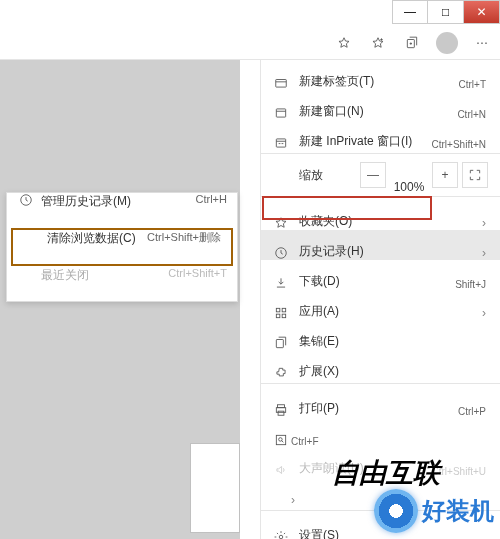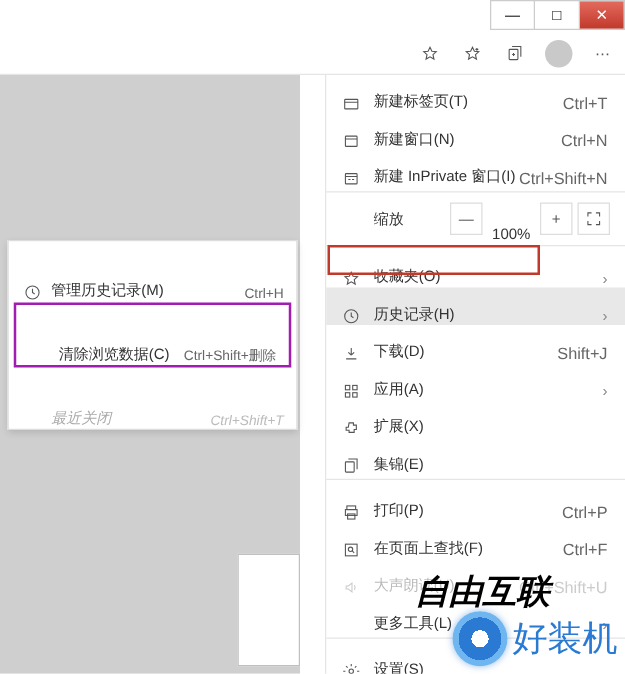--- a/index.html
+++ b/index.html
@@ -7,48 +7,48 @@
 .titlebar{position:absolute;top:0;right:0;height:24px;display:flex;align-items:stretch;}
 .titlebar .btn{width:36px;display:flex;align-items:center;justify-content:center;border:1px solid #ccc;border-left:none;}
 .titlebar .btn:first-child{border-left:1px solid #ccc;}
 .titlebar .close{background:linear-gradient(#e46a5e,#c0392b);color:#fff;}
 .toolbar{position:absolute;top:26px;left:0;right:0;height:34px;border-bottom:1px solid #e5e5e5;display:flex;align-items:center;justify-content:flex-end;padding-right:8px;gap:14px;}
 .tool-icon{color:#555;width:20px;height:20px;display:flex;align-items:center;justify-content:center;}
 .avatar{width:22px;height:22px;border-radius:50%;background:#c9c9c9;}
 .gray-bg{position:absolute;top:60px;left:0;width:240px;height:479px;background:#cfcfcf;}
 .white-block{position:absolute;bottom:6px;left:190px;width:50px;height:90px;background:#fff;border:1px solid #c0c0c0;}
 .history-popup{position:absolute;top:192px;left:6px;width:232px;background:#fff;border:1px solid #ddd;box-shadow:0 2px 6px rgba(0,0,0,.15);}
-.hp-row{height:48px;display:flex;align-items:flex-end;padding:0 10px;color:#333;}
+.hp-row{height:34px;display:flex;align-items:flex-start;padding:0 10px;color:#333;}
 .hp-row .ic{width:18px;display:flex;justify-content:center;color:#555;}
 .hp-row .lbl{flex:1;padding-left:6px;}
 .hp-row .sc{color:#666;font-size:11px;}
-.hp-row.disabled{color:#aaa;font-style:italic;}
+.hp-row.disabled{color:#aaa;}
 .hp-row.disabled .sc{color:#bbb;}
-.red-box{border:2px solid #a21caf;margin:1px 4px;}
+.red-box{border:2px solid #a16207;margin:1px 4px;}
 .main-menu{position:absolute;top:60px;right:0;width:240px;background:#fff;border-left:1px solid #e5e5e5;}
 .mm-row{height:30px;display:flex;align-items:flex-end;padding:0 14px 0 10px;color:#333;}
 .mm-row .ic{width:20px;display:flex;justify-content:center;color:#555;}
 .mm-row .lbl{flex:1;padding-left:8px;}
-.mm-row .sc{color:#666;font-size:13px;}
+.mm-row .sc{color:#666;font-size:10px;}
 .mm-row .chev{color:#888;}
 .mm-row.disabled{color:#bbb;}
 .mm-row.disabled .ic{color:#ccc;}
 .mm-row.disabled .sc{color:#ccc;}
 .mm-row.highlight{background:#e8e8e8;}
 .sep{height:1px;background:#e5e5e5;margin:3px 0;}
 .zoom-row{height:36px;display:flex;align-items:center;padding:0 10px;color:#333;justify-content:center;}
 .zoom-row .zlbl{flex:1;padding-left:28px;}
 .zoom-row .zbtn{width:26px;height:26px;border:1px solid #ddd;display:flex;align-items:center;justify-content:center;margin:0 2px;color:#555;}
 .zoom-row .zval{width:42px;text-align:center;margin-top:24px;}
 .red-outline{position:absolute;border:2px solid #c0392b;pointer-events:none;}
 svg{width:14px;height:14px;stroke:currentColor;stroke-width:1.5;fill:none;}
 .watermark1{position:absolute;bottom:48px;right:60px;font-size:27px;font-weight:bold;font-style:italic;color:#000000;z-index:20;}
 .watermark2{position:absolute;bottom:6px;right:6px;display:flex;align-items:center;gap:4px;z-index:20;}
 .wm-eye{width:44px;height:44px;border-radius:50%;background:radial-gradient(circle at 50% 50%,#fff 0 22%,#2a7ad4 22% 55%,#6fb5f0 55% 100%);box-shadow:0 0 6px rgba(42,122,212,.5);}
-.wm-txt{font-size:28px;font-weight:normal;color:#2a7ad4;}
+.wm-txt{font-size:24px;font-weight:bold;color:#2a7ad4;}
 </style>
 </head>
 <body>
 
 <div class="titlebar">
   <div class="btn">—</div>
   <div class="btn">□</div>
   <div class="btn close">✕</div>
 </div>
 
@@ -183,33 +183,33 @@
           <rect x="4" y="14" width="6" height="6"></rect>
           <rect x="14" y="14" width="6" height="6"></rect>
         </svg>
       </span>
     <span class="lbl">应用(A)</span>
     <span class="chev">›</span>
   </div>
   <div class="mm-row">
     <span class="ic">
         <svg viewBox="0 0 24 24">
-          <path d="M9 4h6v3h4v6h-3v4H9v-3H5V10h3z"></path>
-        </svg>
-      </span>
-    <span class="lbl">扩展(X)</span>
-  </div>
-  <div class="mm-row">
-    <span class="ic">
-        <svg viewBox="0 0 24 24">
           <rect x="4" y="6" width="12" height="14" rx="1"></rect>
           <path d="M8 2h12v14"></path>
         </svg>
       </span>
     <span class="lbl">集锦(E)</span>
+  </div>
+  <div class="mm-row">
+    <span class="ic">
+        <svg viewBox="0 0 24 24">
+          <path d="M9 4h6v3h4v6h-3v4H9v-3H5V10h3z"></path>
+        </svg>
+      </span>
+    <span class="lbl">扩展(X)</span>
   </div>
   <div class="sep"></div>
   <div class="mm-row">
     <span class="ic">
         <svg viewBox="0 0 24 24">
           <rect x="6" y="3" width="12" height="5"></rect>
           <rect x="4" y="8" width="16" height="8"></rect>
           <rect x="7" y="14" width="10" height="7"></rect>
         </svg>
       </span>
@@ -217,35 +217,33 @@
     <span class="sc">Ctrl+P</span>
   </div>
   <div class="mm-row">
     <span class="ic">
         <svg viewBox="0 0 24 24">
           <rect x="4" y="4" width="16" height="16"></rect>
           <circle cx="11" cy="11" r="3"></circle>
           <path d="M13 13l3 3"></path>
         </svg>
       </span>
-    <span class="lbl">在页面上查找(F)</span>
     <span class="sc">Ctrl+F</span>
   </div>
   <div class="mm-row disabled">
     <span class="ic">
         <svg viewBox="0 0 24 24">
           <path d="M5 14h3l5 4V6l-5 4H5zM16 9c1.5 1 1.5 5 0 6"></path>
         </svg>
       </span>
     <span class="lbl">大声朗读(U)</span>
     <span class="sc">Ctrl+Shift+U</span>
   </div>
   <div class="mm-row">
     <span class="ic"></span>
-    <span class="lbl">更多工具(L)</span>
     <span class="chev">›</span>
   </div>
   <div class="sep"></div>
   <div class="mm-row">
     <span class="ic">
         <svg viewBox="0 0 24 24">
           <circle cx="12" cy="12" r="3"></circle>
           <path d="M12 2v3M12 19v3M4 12H1M23 12h-3M5 5l2 2M17 17l2 2M5 19l2-2M17 7l2-2"></path>
         </svg>
       </span>

